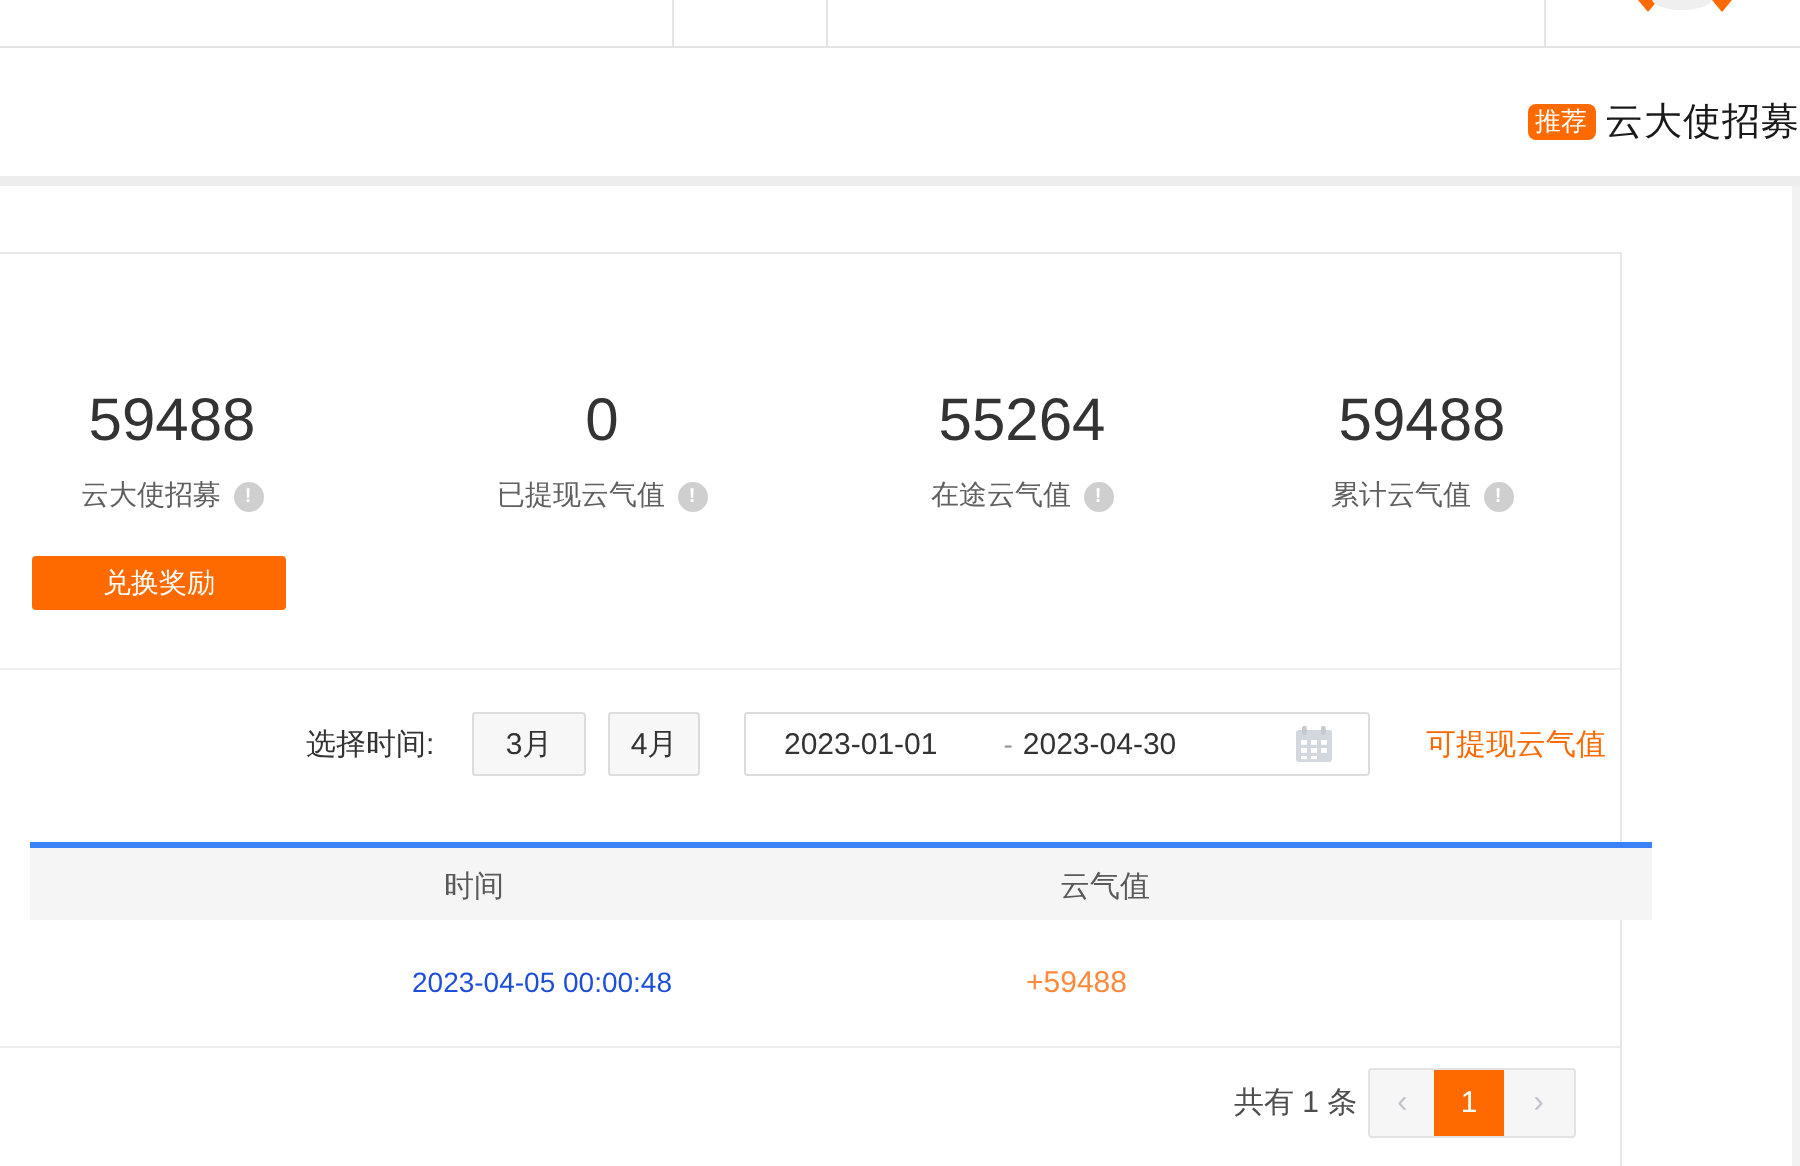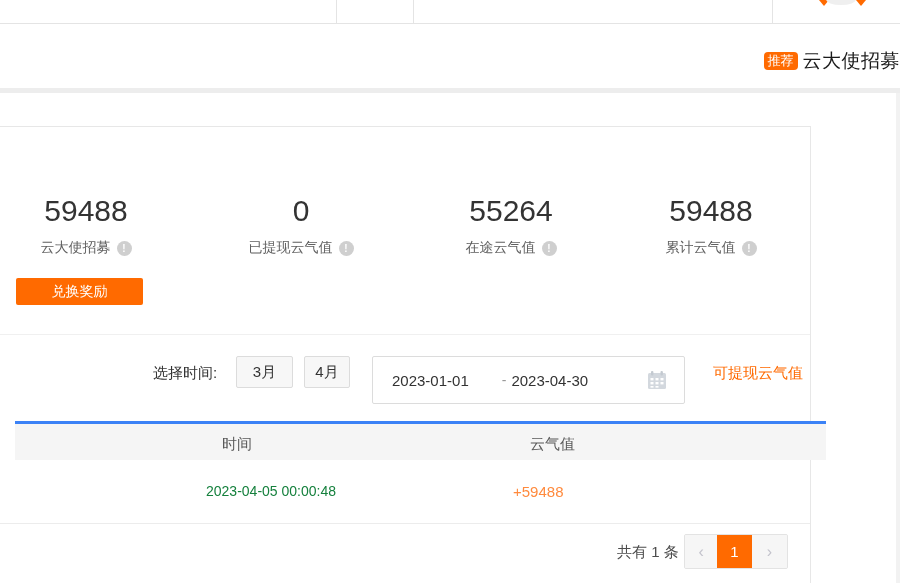--- a/index.html
+++ b/index.html
@@ -51,37 +51,37 @@
 
   .stats-divider { position:absolute; left:0; top:207px; width:100%; height:1px; background:#f0f0f0; }
 
   
   .filter { position:absolute; left:0; top:229px; width:100%; height:33px; }
   .filter-label { position:absolute; left:154px; top:0; line-height:33px; font-size:15px; color:#333; }
   .month-btn { position:absolute; top:0; width:57px; height:32px; background:#f7f7f7;
     border:1px solid #dcdcdc; border-radius:2px; font-size:15px; color:#333;
     cursor:pointer; font-family:"Liberation Sans","DejaVu Sans",sans-serif; }
   .m1{left:237px;} .m2{left:305px; width:46px;}
-  .date-box { position:absolute; left:373px; top:0; width:313px; height:48px;
+  .date-box { position:absolute; left:373px; top:0; width:313px; height:32px;
     background:#fff; border:1px solid #dcdcdc; border-radius:2px;
     display:flex; align-items:center; padding:0 16px 0 19px; cursor:pointer; }
   .date-txt { font-size:15px; color:#333; }
   .date-sep { font-size:14px; color:#999; margin:0 5px 0 33px; }
   .cal-icon { margin-left:auto; display:flex; }
   .rules-link { position:absolute; left:714px; top:0; line-height:33px;
     font-size:15px; color:#ff6a00; cursor:pointer; text-decoration:none; }
 
   
   .tbl-header { position:absolute; left:16px; top:294px; width:100%; height:39px;
     background:#f5f5f5; border-top:3px solid #3b82f6; }
   .th-time { position:absolute; left:207px; line-height:39px; font-size:15px; color:#595959; }
   .th-points { position:absolute; left:515px; line-height:39px; font-size:15px; color:#595959; }
   .tbl-row { position:absolute; left:0; top:333px; width:100%; height:64px;
     background:#fff; border-bottom:1px solid #ececec; }
-  .td-time { position:absolute; left:207px; line-height:63px; font-size:14px; color:#15803d; }
+  .td-time { position:absolute; left:207px; line-height:63px; font-size:14px; color:#1d4ed8; }
   .td-points { position:absolute; left:514px; line-height:63px; font-size:15px; color:#ff8a3d; }
 
   
   .pager-row { position:absolute; left:0; top:397px; width:100%; height:60px; }
   .total-count { position:absolute; left:618px; top:0; line-height:56px; font-size:15px; color:#4d4d4d; }
   .pager { position:absolute; left:685px; top:10px; width:104px; height:35px;
     display:flex; border:1px solid #e3e3e3; border-radius:2px; overflow:hidden; background:#f6f6f6; }
   .pg-btn { height:33px; display:flex; align-items:center; justify-content:center;
     cursor:pointer; background:#f6f6f6; color:#c3c3cc; font-size:16px; border:none;
     font-family:"Liberation Sans","DejaVu Sans",sans-serif; }

